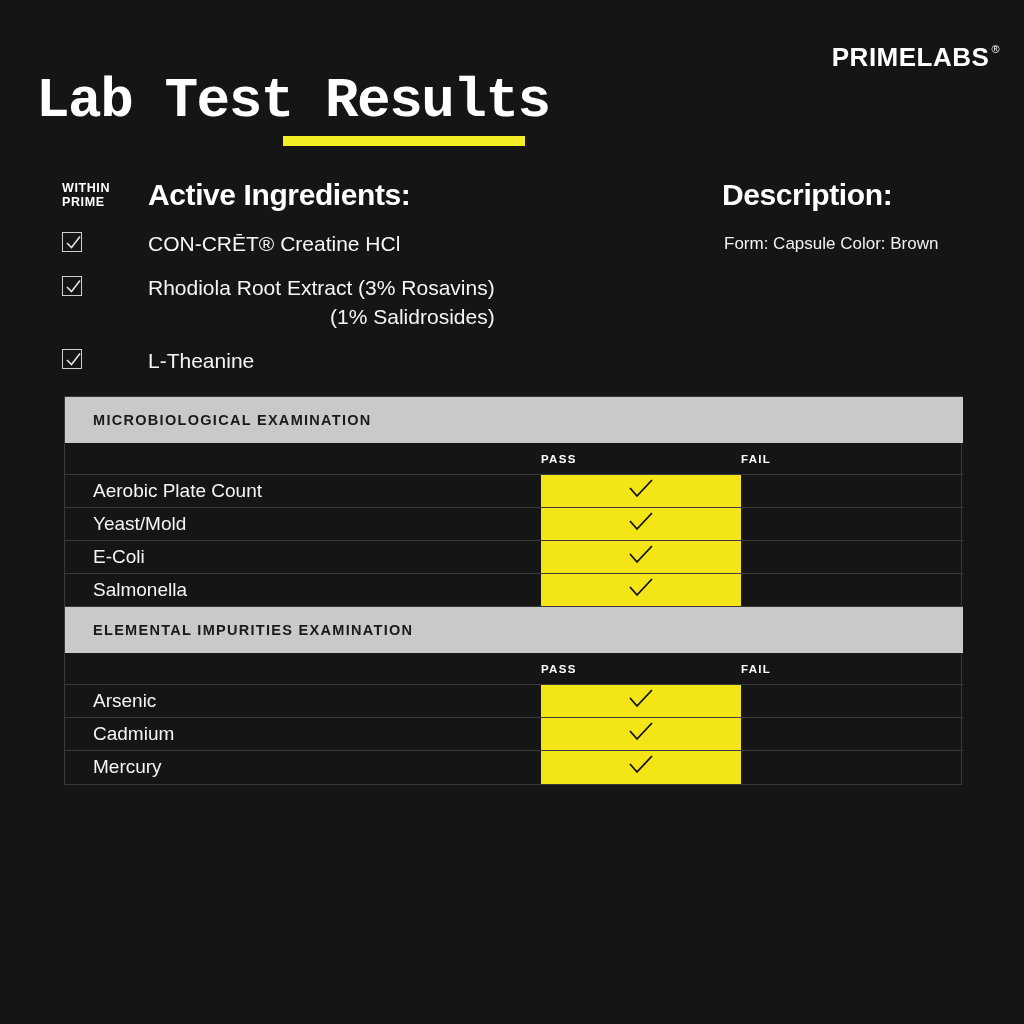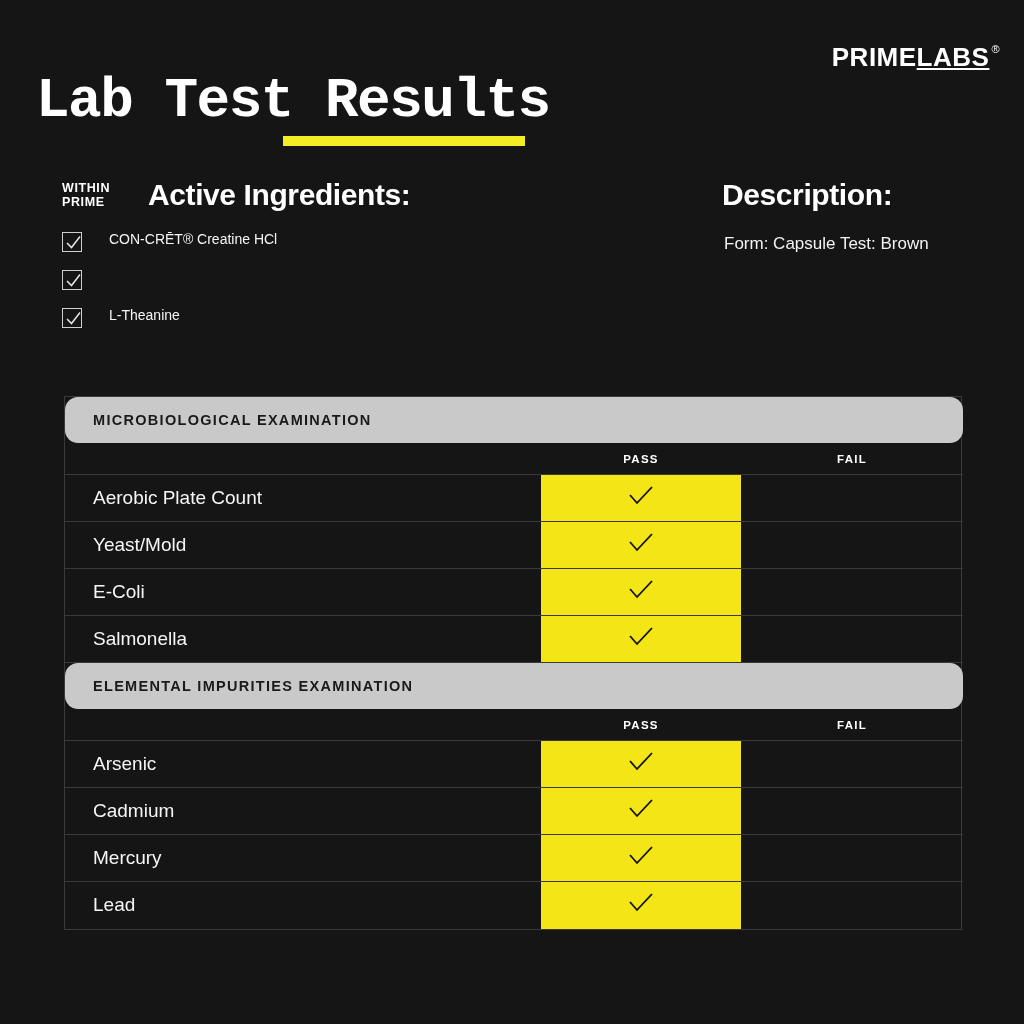--- a/index.html
+++ b/index.html
@@ -18,21 +18,20 @@
     display: flex; align-items: flex-start;
     letter-spacing: 0.5px;
   }
   .brand-prime {
     font-size: 26px; font-weight: bold; color: #ffffff;
     letter-spacing: 0.5px;
   }
   .brand-labs {
     font-size: 26px; font-weight: bold; color: #ffffff;
     letter-spacing: 0.5px;
-    text-decoration: underline;
   }
   .brand-reg { font-size: 11px; color: #ffffff; margin-top: 1px; margin-left: 2px; }
 
   
   .title-wrap { position: absolute; top: 72px; left: 36px; font-family: Liberation Mono, monospace; }
   .title {
     font-size: 56px; font-weight: bold; letter-spacing: -1.5px;
     line-height: 1.05; color: #ffffff;
     white-space: nowrap;
   }
@@ -62,53 +61,52 @@
   }
 
   .ing-list { position: absolute; left: 26px; top: 52px; width: 600px; }
   .ing-row { display: flex; align-items: flex-start; margin-bottom: 16px; }
   .chk {
     width: 20px; height: 20px; border: 1.6px solid #cfcfcf;
     position: relative; flex: 0 0 auto; margin-top: 2px;
   }
   .chk svg { position: absolute; left: 2px; top: 1px; }
   .ing-label {
-    margin-left: 27px; font-size: 14px; line-height: 1.35; color: #f5f5f5;
+    margin-left: 66px; font-size: 21px; line-height: 1.35; color: #f5f5f5;
     white-space: pre-line;
     text-align: right;
   }
 
   
   .table {
     position: absolute; left: 64px; top: 396px;
     width: 898px;
     border: 1px solid #3a3a3a;
     border-collapse: collapse;
   }
   table { width: 100%; border-collapse: collapse; table-layout: fixed; }
   col.c1 { width: 476px; }
   col.c2 { width: 200px; }
   col.c3 { width: 222px; }
 
   .section-row td {
     background: #c9c9c9; color: #1a1a1a;
     font-size: 14.5px; font-weight: bold; letter-spacing: 1.3px;
     padding: 15px 0 15px 28px;
-    border-radius: 13px;
   }
   .head-row td {
     font-size: 11.5px; font-weight: bold; letter-spacing: 1.3px;
-    color: #ffffff; text-align: center; padding: 10px 0 9px 0;
+    color: #ffffff; text-align: left; padding: 10px 0 9px 0;
     border-bottom: 1px solid #3a3a3a;
     margin-top: 37px;
   }
   .head-row td.blank { border-bottom: 1px solid #3a3a3a; }
   .data-row td {
     border-bottom: 1px solid #3a3a3a;
-    height: 47px;
+    height: 33px;
   }
   .data-row td.name {
     font-size: 19px; color: #f5f5f5; padding-left: 28px;
   }
   .data-row td.pass {
     background: #f4e516; text-align: center; vertical-align: middle;
   }
   .data-row td.fail { background: transparent; }
   .data-row:last-child td { border-bottom: none; }
   .tick-dark { display: inline-block; }
@@ -131,39 +129,41 @@
 
   <div class="info">
 
     <div class="within-spec">WITHIN
 PRIME</div>
 
     <div class="ingredients-head">Active Ingredients:</div>
 
     <div class="desc-head">Description:</div>
     <div class="desc-lines">Form: Capsule
-Test: Brown</div>
+Color: Brown</div>
 
     <div class="ing-list">
 
       <div class="ing-row">
         <span class="chk">
           <svg width="17" height="17" viewBox="0 0 17 17">
               <path d="M2 9 L6.5 13.5 L15 2.5" stroke="#e6e6e6" stroke-width="1.5" fill="none"></path>
             </svg>
         </span>
         <span class="ing-label">CON-CRĒT® Creatine HCl</span>
       </div>
 
       <div class="ing-row">
         <span class="chk">
           <svg width="17" height="17" viewBox="0 0 17 17">
               <path d="M2 9 L6.5 13.5 L15 2.5" stroke="#e6e6e6" stroke-width="1.5" fill="none"></path>
             </svg>
         </span>
+        <span class="ing-label">Rhodiola Root Extract (3% Rosavins)
+(1% Salidrosides)</span>
       </div>
 
       <div class="ing-row">
         <span class="chk">
           <svg width="17" height="17" viewBox="0 0 17 17">
               <path d="M2 9 L6.5 13.5 L15 2.5" stroke="#e6e6e6" stroke-width="1.5" fill="none"></path>
             </svg>
         </span>
         <span class="ing-label">L-Theanine</span>
       </div>
@@ -275,29 +275,18 @@
           <td class="pass">
             <span class="tick-dark">
               <svg width="26" height="22" viewBox="0 0 26 22">
                   <path d="M2 10 L9 18 L24 2" stroke="#111111" stroke-width="1.8" fill="none"></path>
                 </svg>
             </span>
           </td>
           <td class="fail"></td>
         </tr>
 
-        <tr class="data-row">
-          <td class="name">Lead</td>
-          <td class="pass">
-            <span class="tick-dark">
-              <svg width="26" height="22" viewBox="0 0 26 22">
-                  <path d="M2 10 L9 18 L24 2" stroke="#111111" stroke-width="1.8" fill="none"></path>
-                </svg>
-            </span>
-          </td>
-          <td class="fail"></td>
-        </tr>
 
       </tbody>
     </table>
   </div>
 
 </div>
 
 </body></html>

